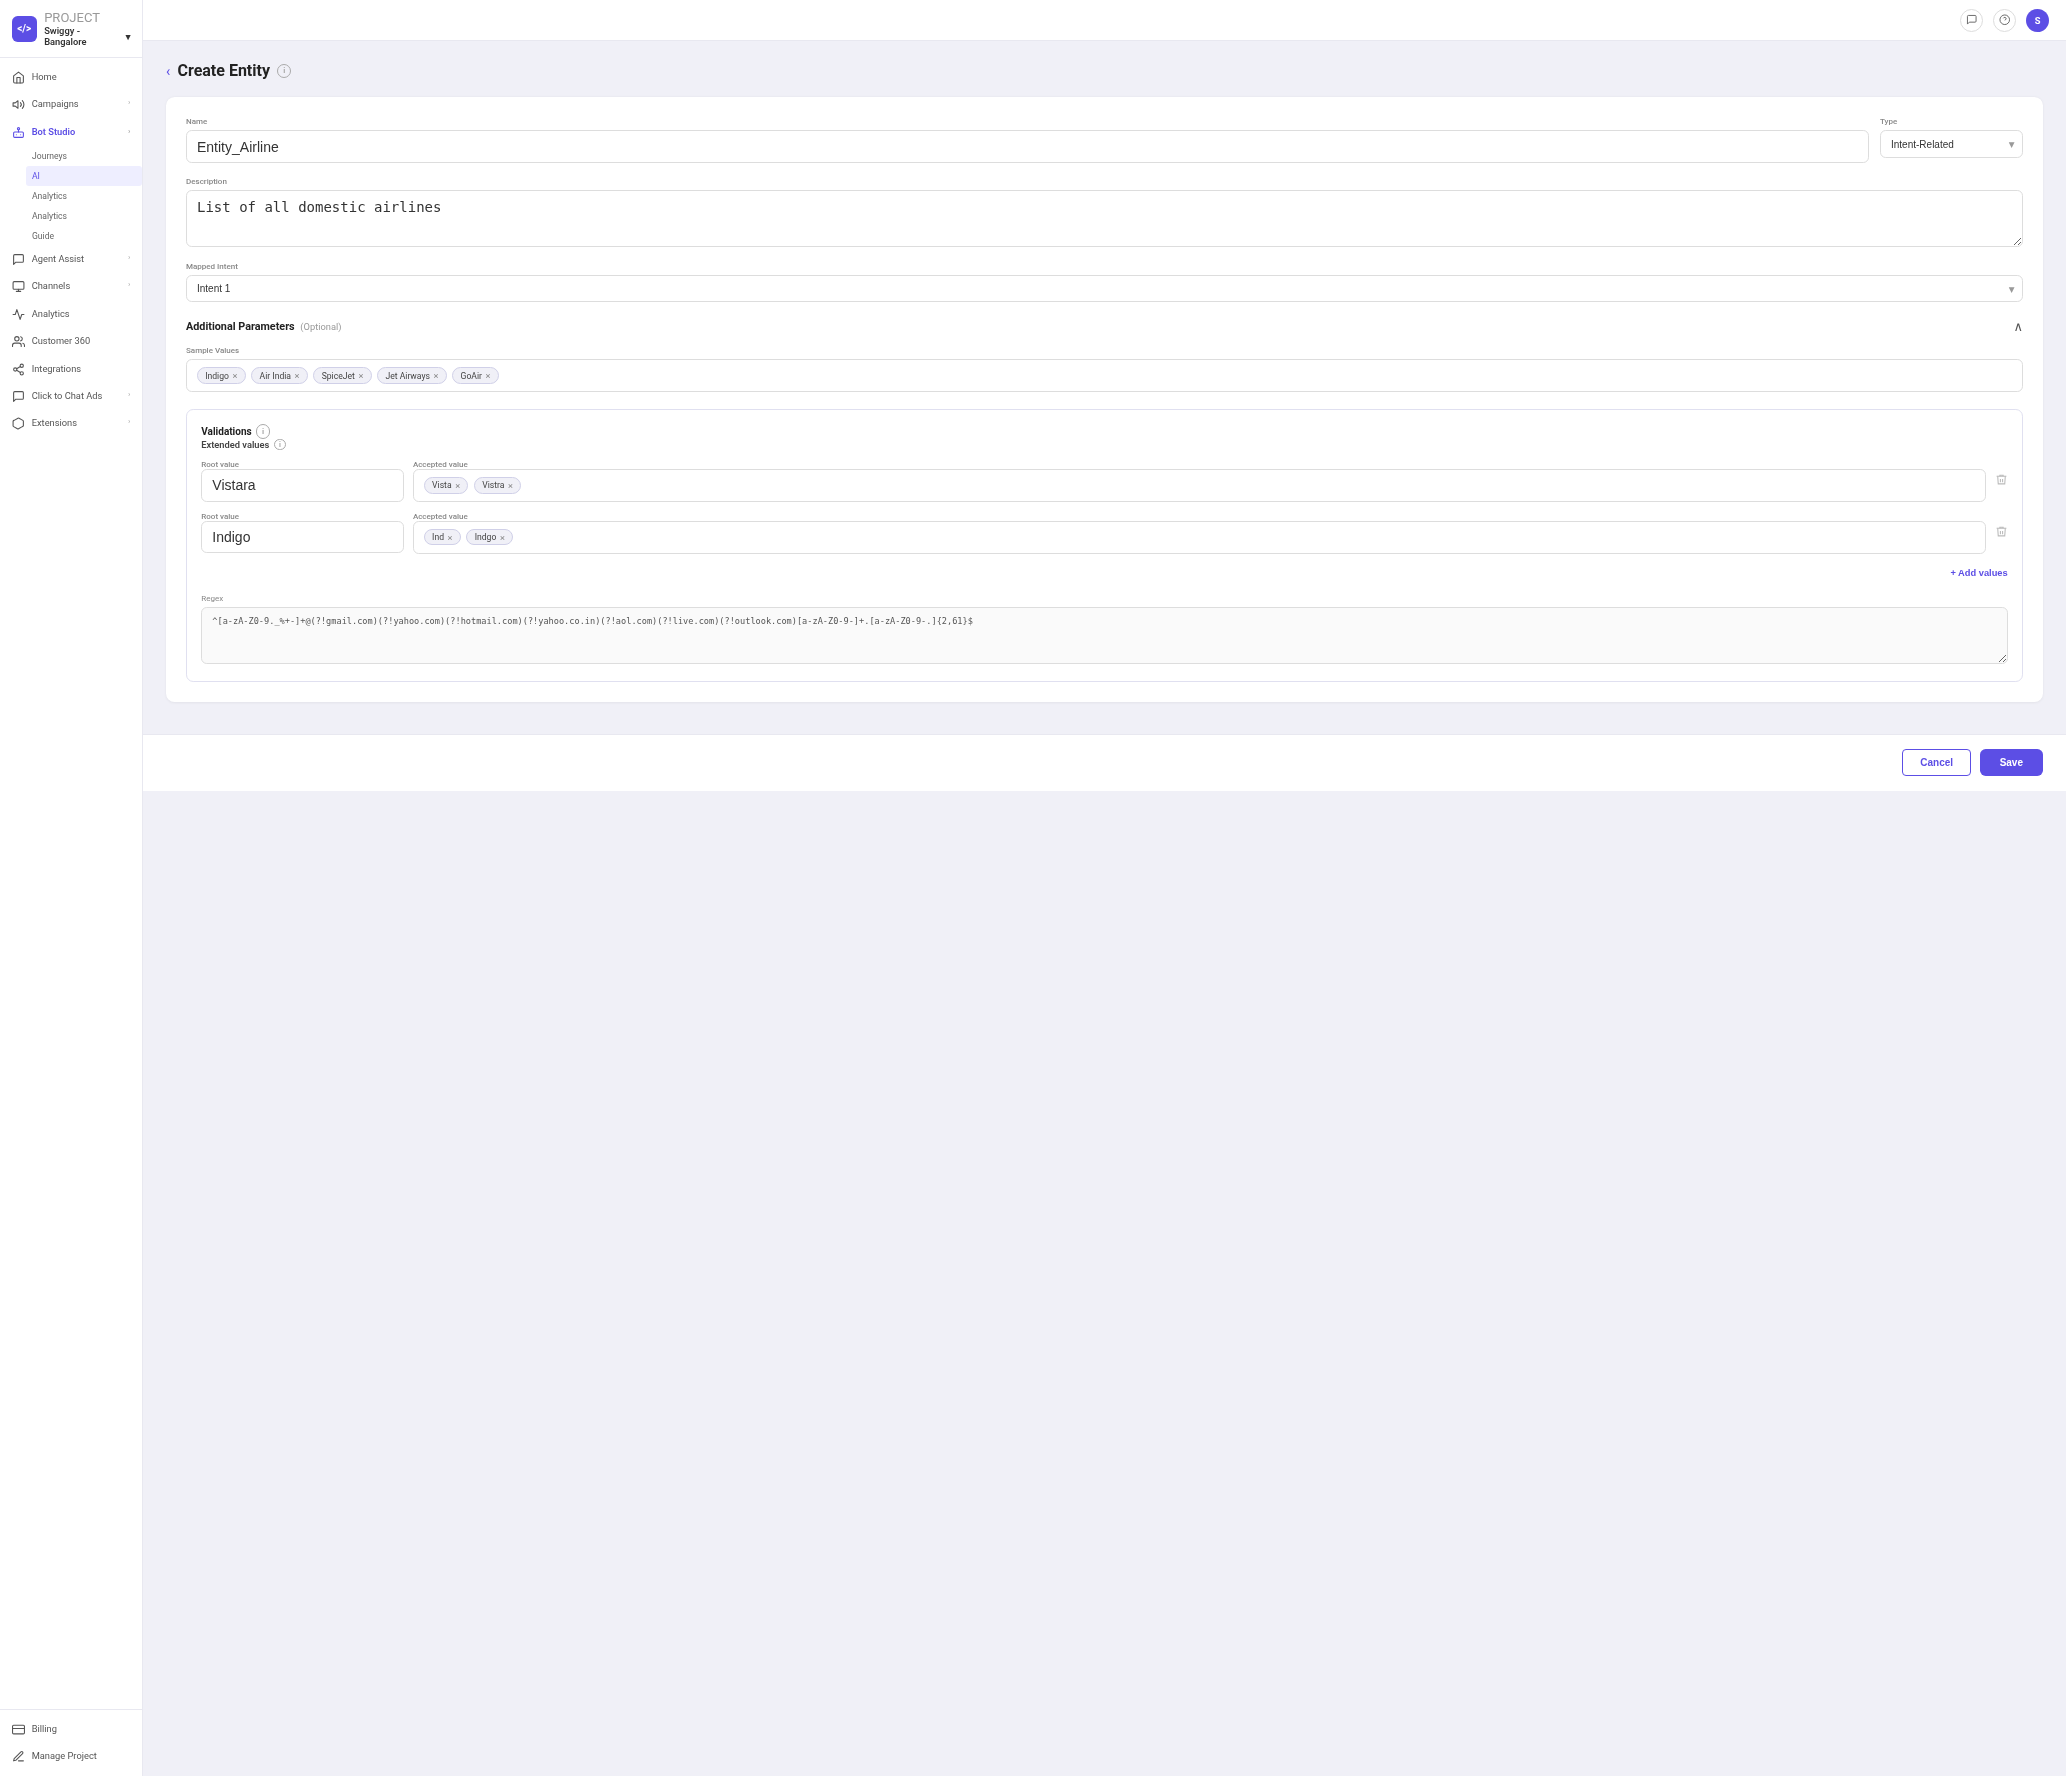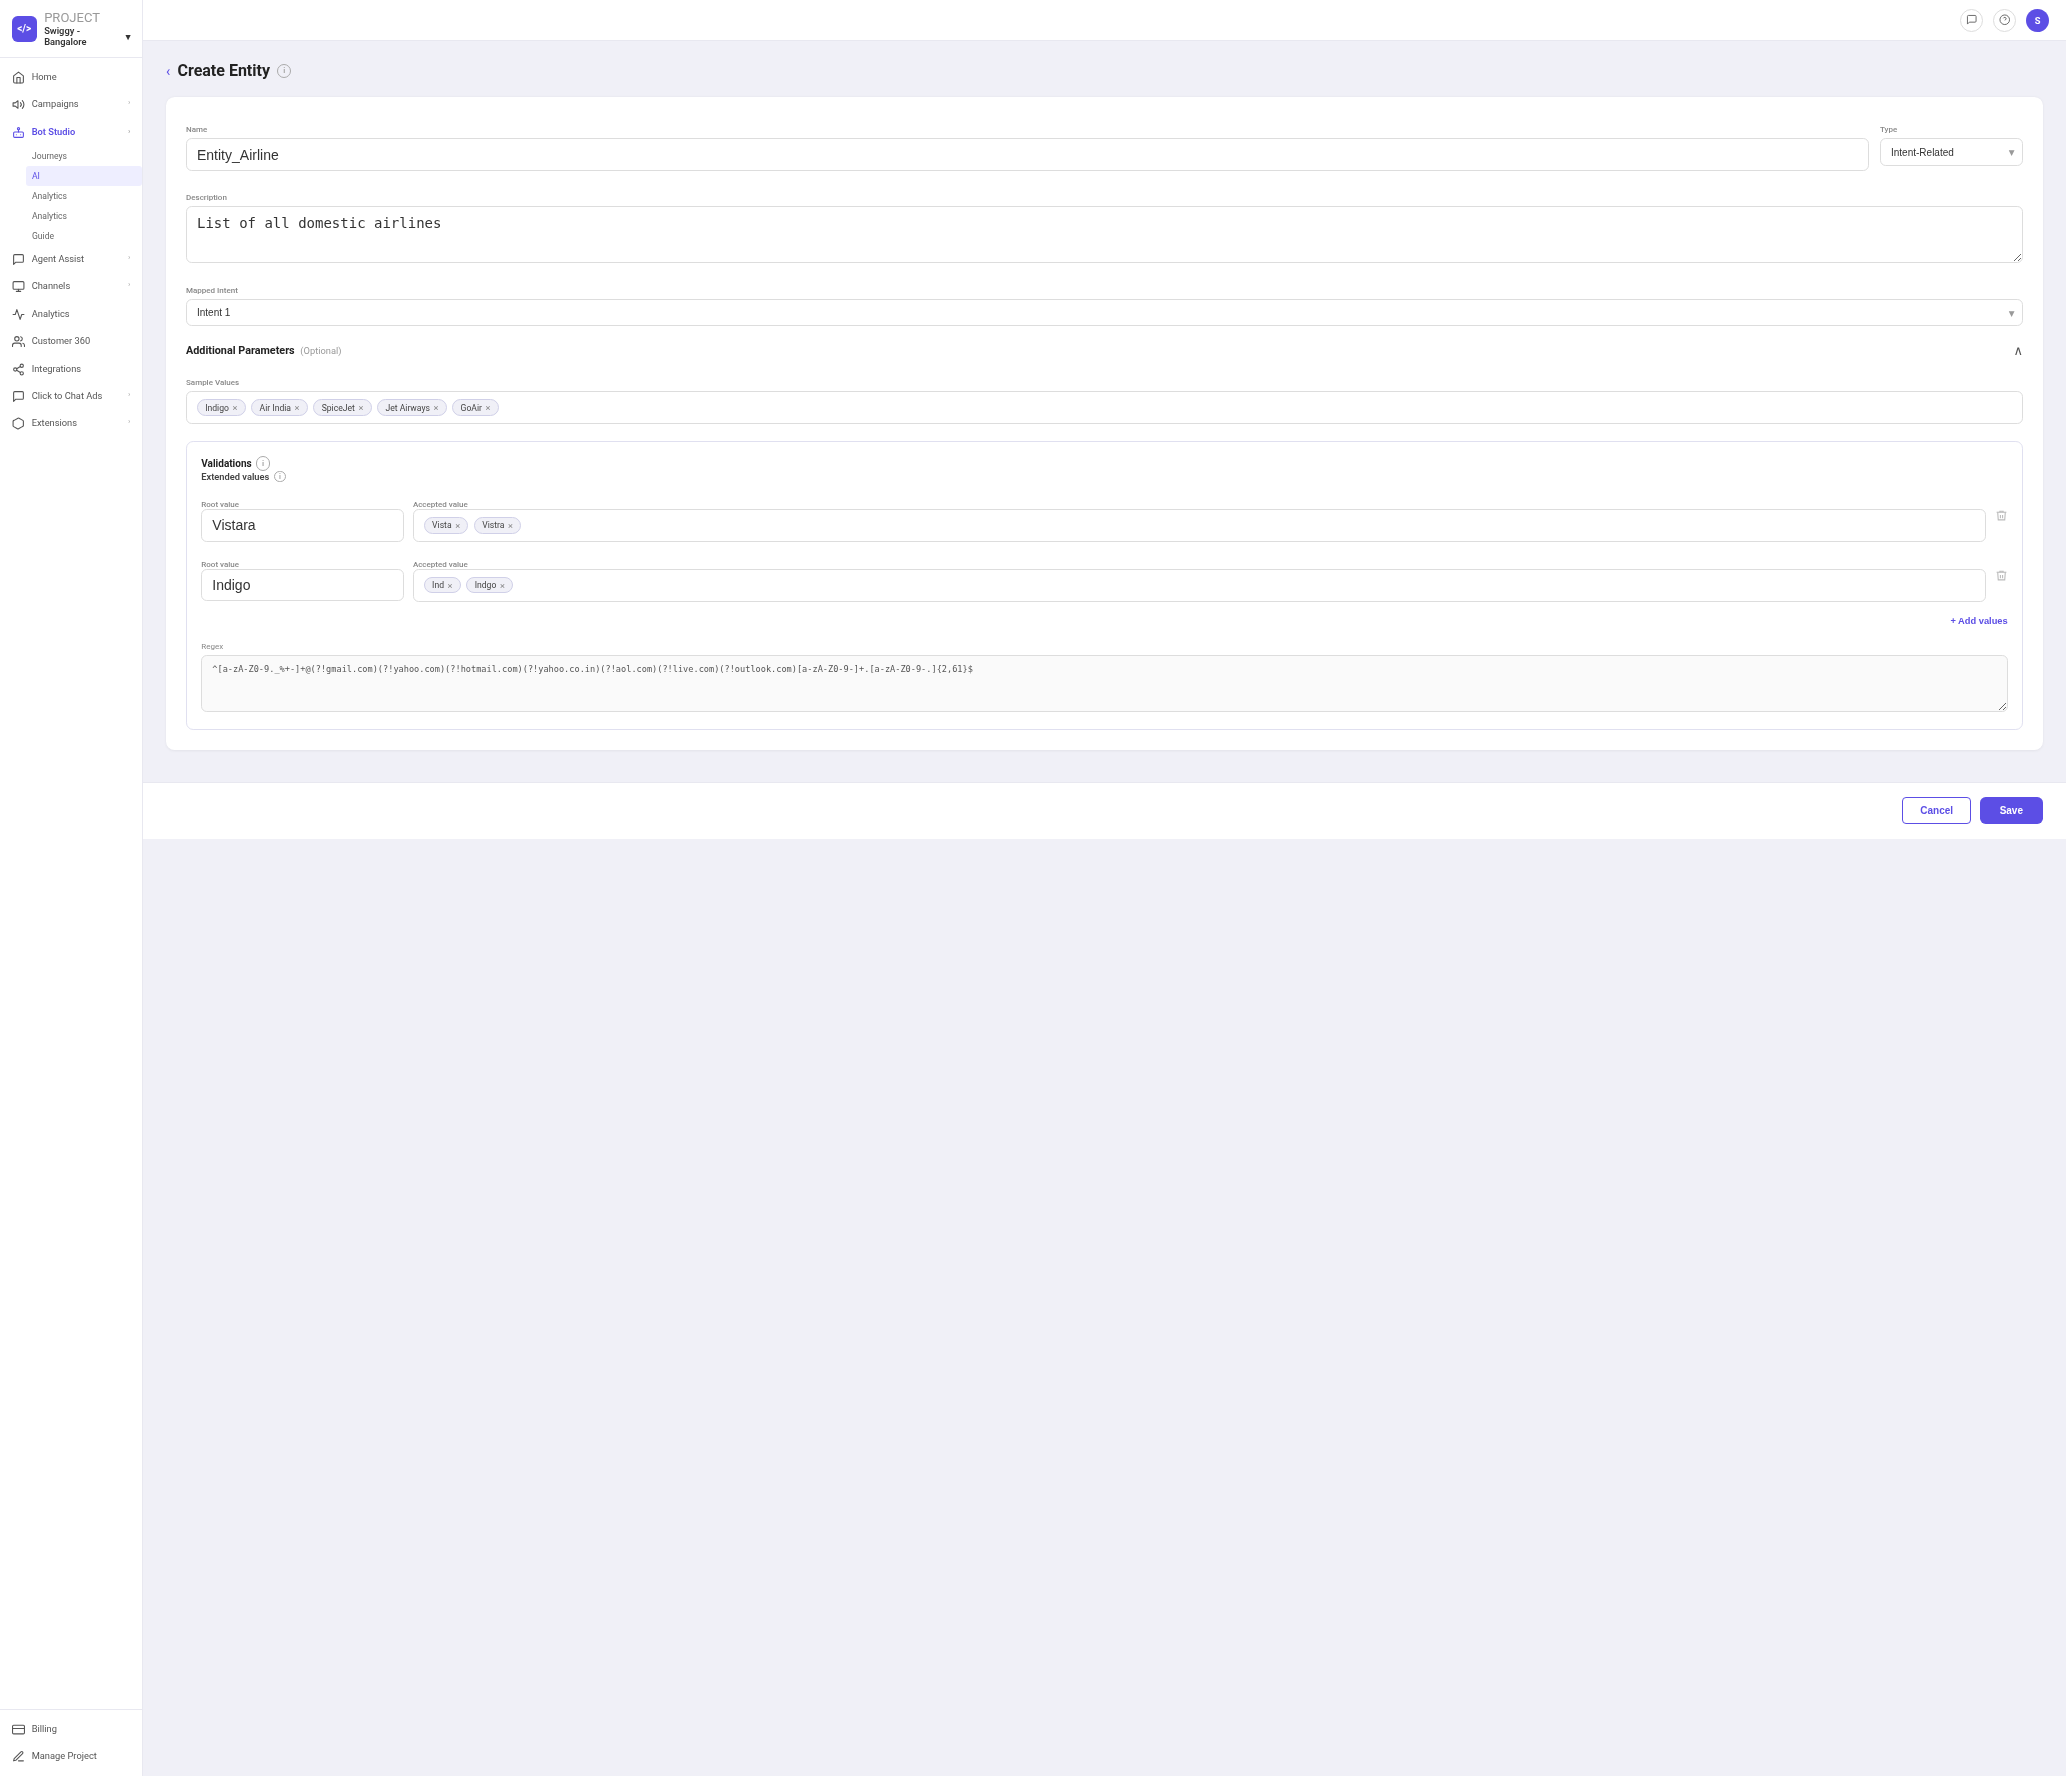--- a/index.html
+++ b/index.html
@@ -107,21 +107,21 @@
     .card {
       background: #fff;
       border-radius: 8.6px;
       padding: 20px;
       margin-bottom: 11.5px;
       box-shadow: 0 0.7px 2.9px rgba(0,0,0,0.06);
     }
 
     .form-row { display: flex; gap: 11.5px; margin-bottom: 14.3px; }
     .form-group { display: flex; flex-direction: column; gap: 4.3px; flex: 1; }
-    .form-label { font-size: 8px; color: #888; font-weight: 500; margin-top: 8px; }
+    .form-label { font-size: 8px; color: #888; font-weight: 500; }
     .form-control {
       border: 0.7px solid #ddd; border-radius: 5.7px;
       padding: 7.2px 10px; font-size: 14px; color: #333;
       outline: none;
       background: #fff;
     }
     .form-select-wrap { position: relative; }
     .form-select-wrap select {
       appearance: none;
       border: 0.7px solid #ddd; border-radius: 5.7px;

